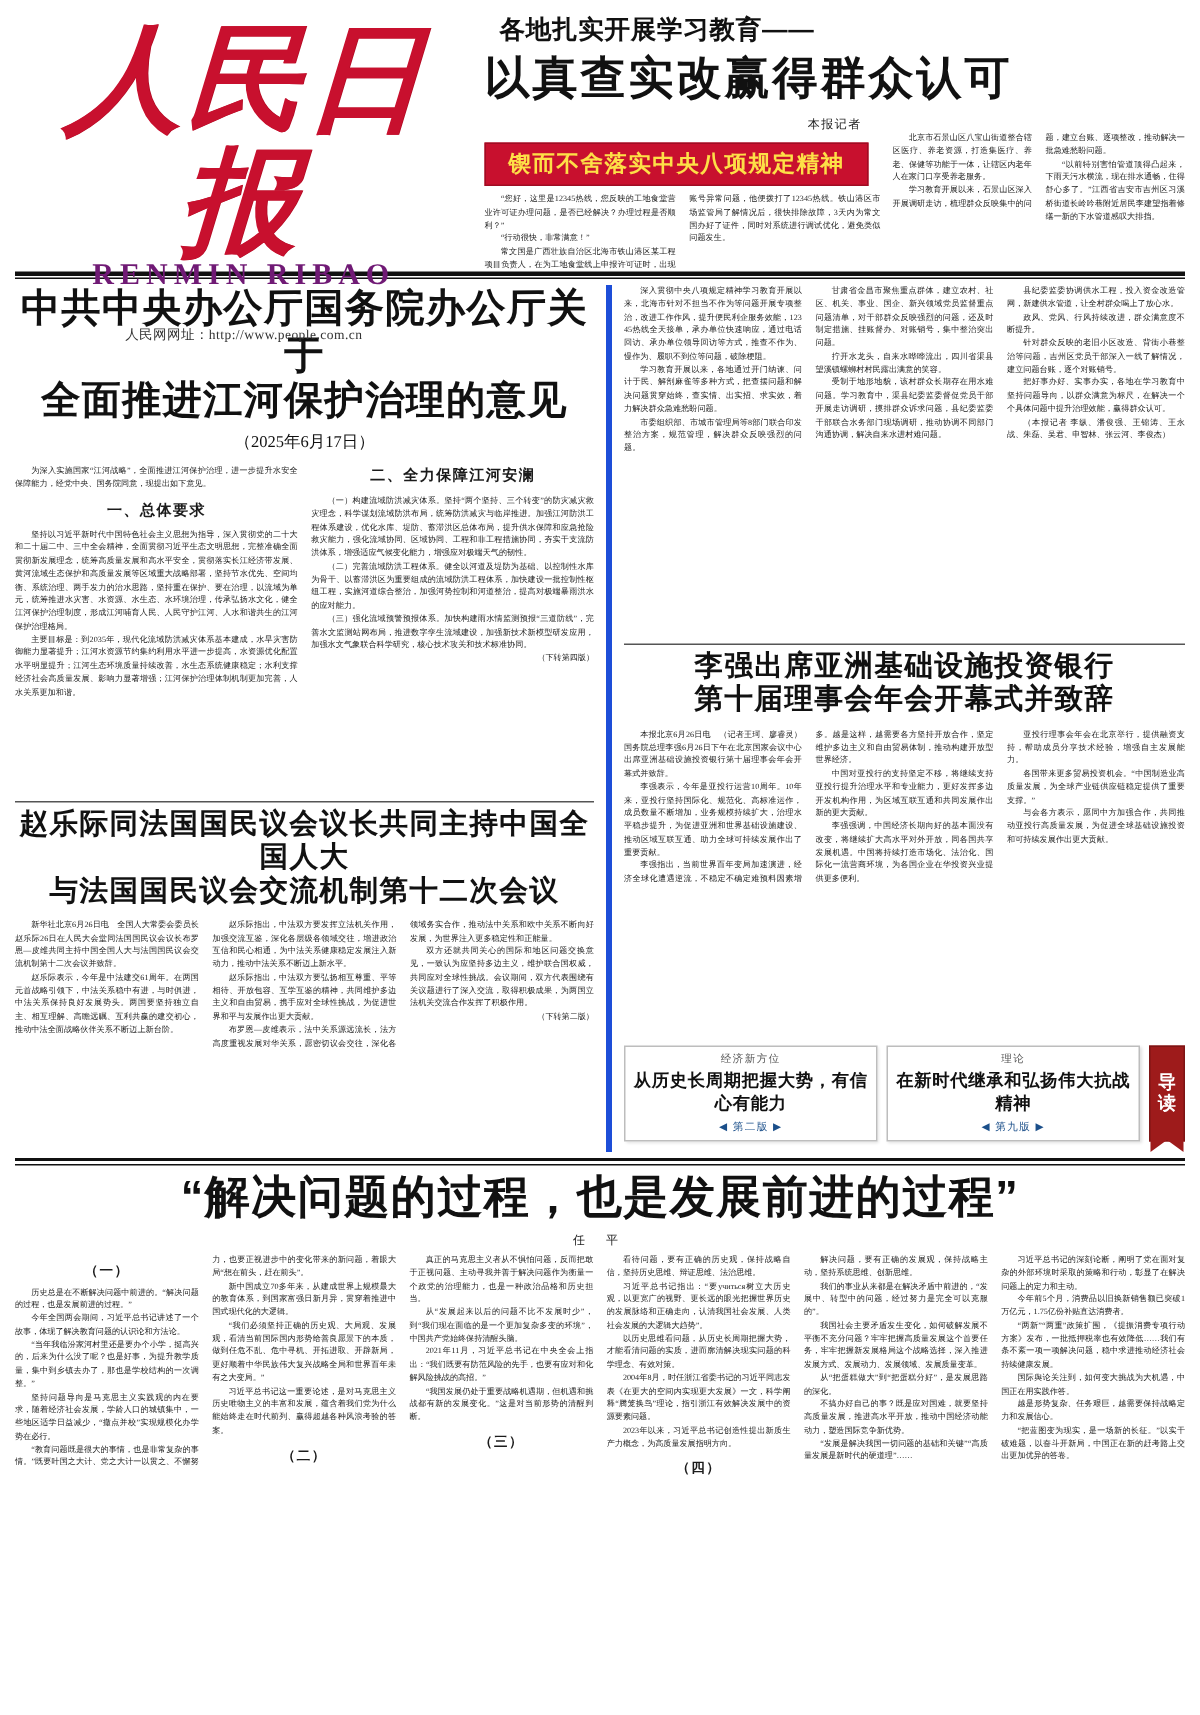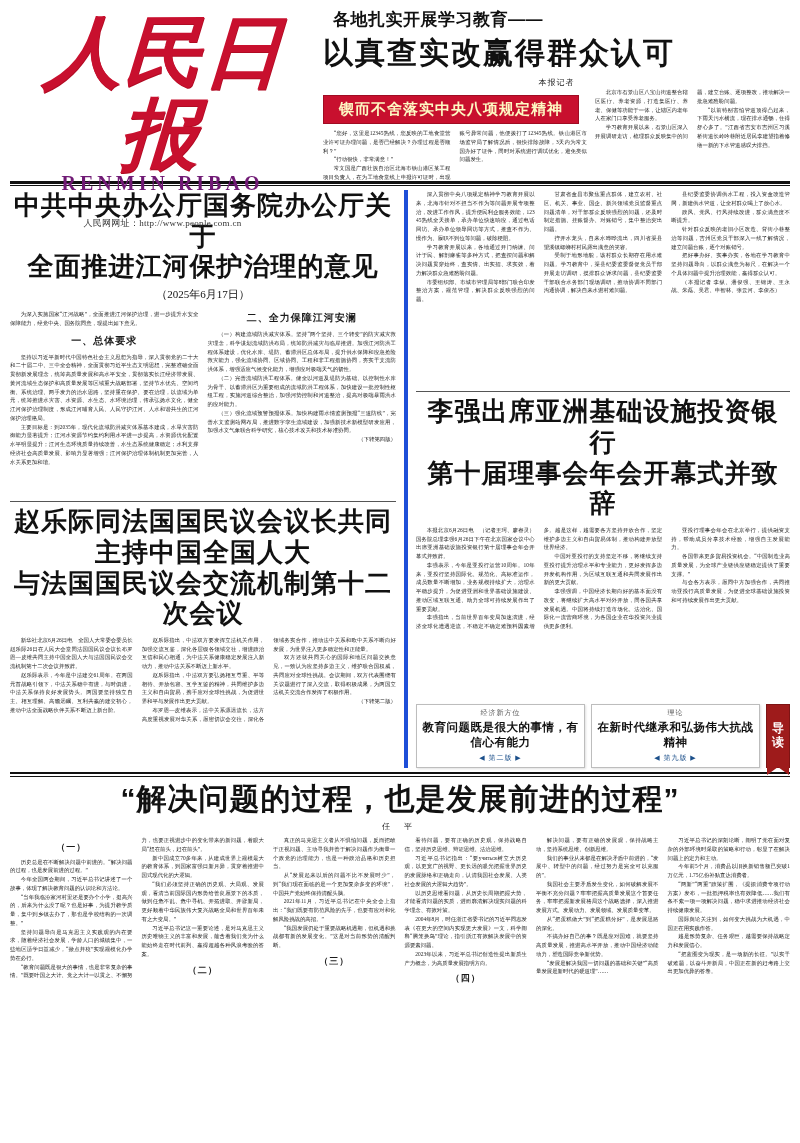--- a/index.html
+++ b/index.html
@@ -110,21 +110,21 @@
   }
   .tr-byline {
     font-size: 8px;
     text-align: center;
     margin-top: 8px;
     letter-spacing: 1px;
     color: #222;
   }
   .tr-redbar {
     background: #c8102e;
-    color: #fef9c3;
+    color: #fde047;
     font-family: "Liberation Sans", "DejaVu Sans", sans-serif;
     font-size: 15px;
     font-weight: bold;
     letter-spacing: 1px;
     text-align: center;
     padding: 4px 6px;
     margin: 7px 0 0 0;
     width: 256px;
     box-sizing: border-box;
     border: 1px solid #a00c23;
@@ -194,21 +194,21 @@
   }
 
   .hl-big {
     font-family: "Liberation Sans", "DejaVu Sans", sans-serif;
     font-weight: bold;
     text-align: center;
     line-height: 1.18;
     letter-spacing: 1px;
   }
   .hl-32 { font-size: 26px; }
-  .hl-25 { font-size: 26px; text-align: center; }
+  .hl-25 { font-size: 19px; text-align: center; }
   .hl-date {
     text-align: center;
     font-size: 11px;
     margin-top: 5px;
     font-family: "Liberation Serif", serif;
   }
 
   
   .guide-wrap {
     display: flex;
@@ -407,21 +407,21 @@
         <p>中国对亚投行的支持坚定不移，将继续支持亚投行提升治理水平和专业能力，更好发挥多边开发机构作用，为区域互联互通和共同发展作出新的更大贡献。</p>
         <p>李强强调，中国经济长期向好的基本面没有改变，将继续扩大高水平对外开放，同各国共享发展机遇。中国将持续打造市场化、法治化、国际化一流营商环境，为各国企业在华投资兴业提供更多便利。</p>
         <p>亚投行理事会年会在北京举行，提供融资支持，帮助成员分享技术经验，增强自主发展能力。</p>
         <p>各国带来更多贸易投资机会。“中国制造业高质量发展，为全球产业链供应链稳定提供了重要支撑。”</p>
         <p>与会各方表示，愿同中方加强合作，共同推动亚投行高质量发展，为促进全球基础设施投资和可持续发展作出更大贡献。</p>
       </div>
 
       <div class="guide-wrap">
         <div class="guide-card">
           <div class="guide-kicker">经济新方位</div>
-          <div class="guide-title">教育问题既是很大的事情，有信心有能力</div>
+          <div class="guide-title">从历史长周期把握大势，有信心有能力</div>
           <div class="guide-page">
             <span class="arw">◀</span>
             <span>第二版</span>
             <span class="arw">▶</span>
           </div>
         </div>
         <div class="guide-card">
           <div class="guide-kicker">理论</div>
           <div class="guide-title">在新时代继承和弘扬伟大抗战精神</div>
           <div class="guide-page">

